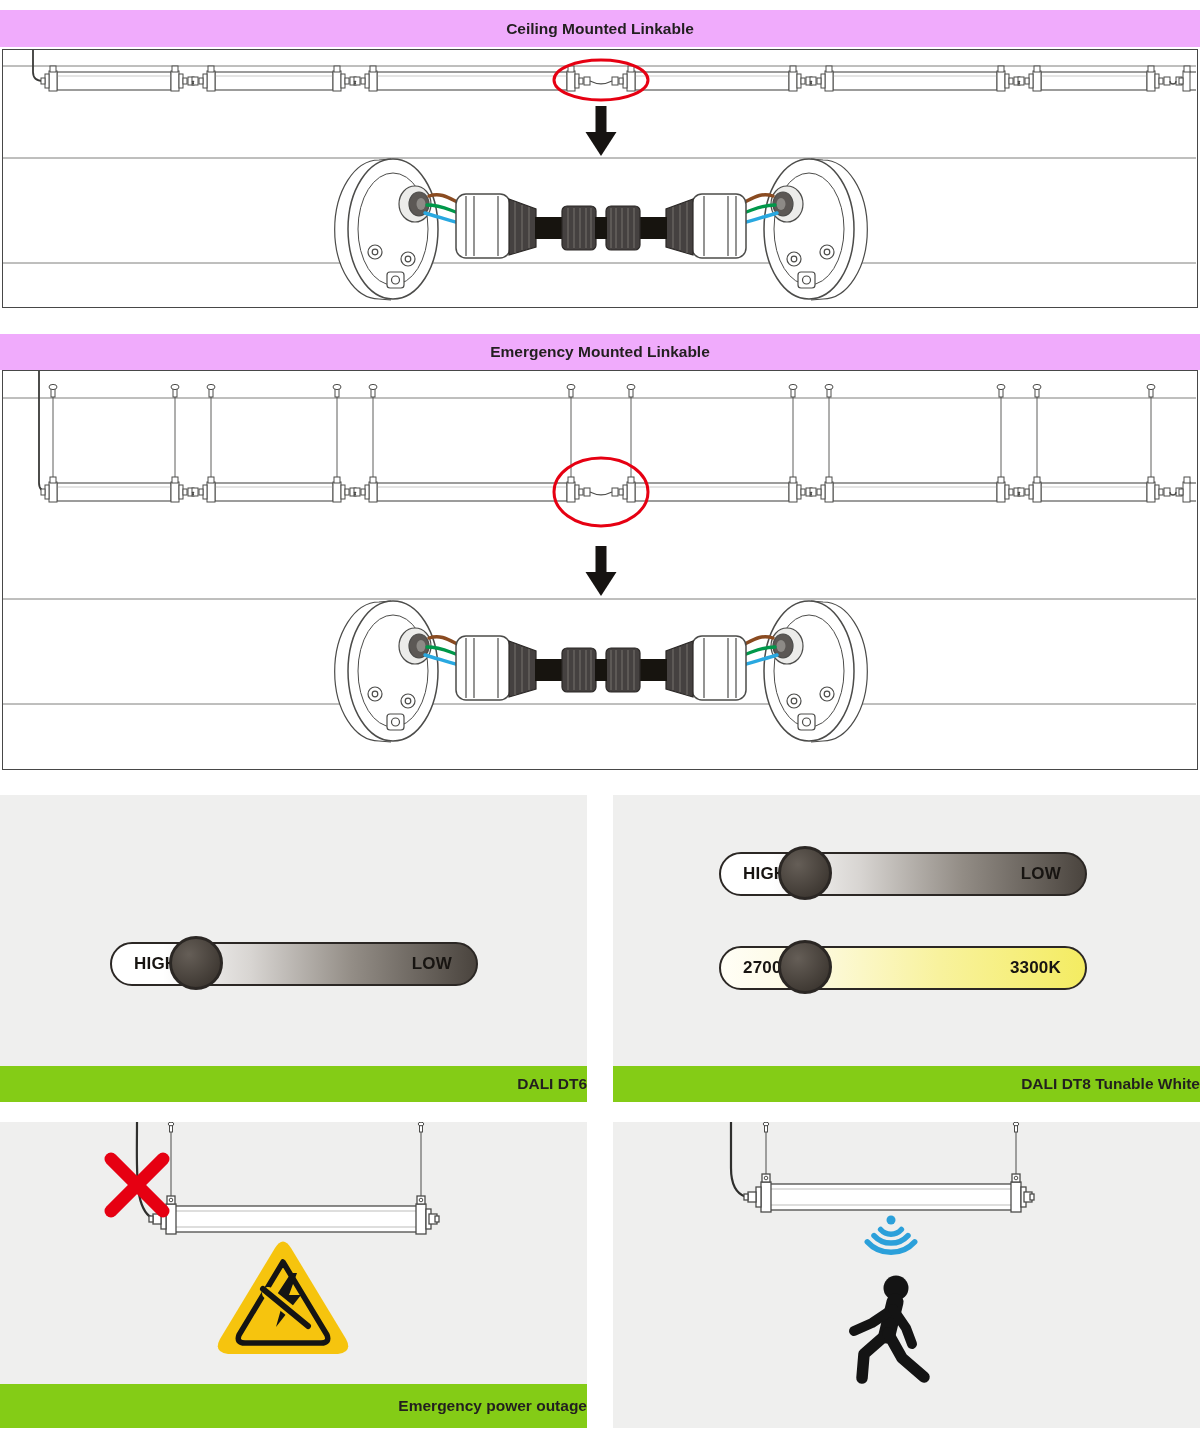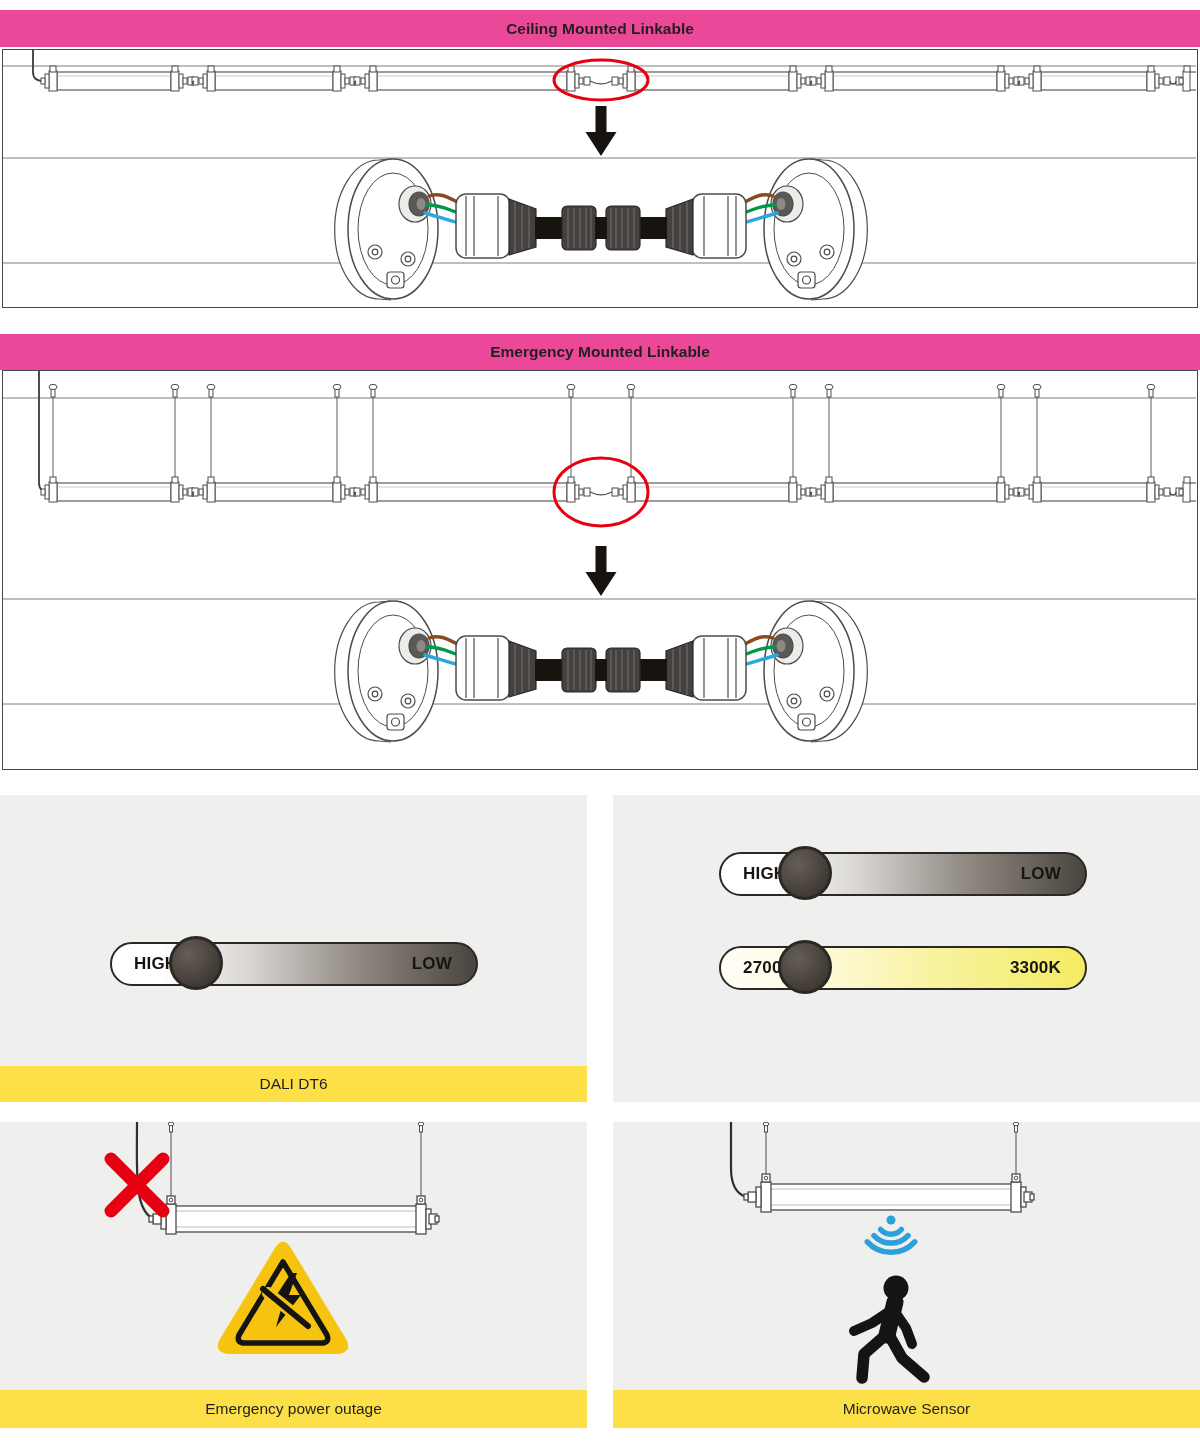--- a/index.html
+++ b/index.html
@@ -1,24 +1,24 @@
 <!DOCTYPE html>
 <html><head>
 <meta charset="utf-8">
 <style>
   *{margin:0;padding:0;box-sizing:border-box}
   html,body{background:#ffffff}
   body{width:1200px;height:1443px;position:relative;font-family:"Liberation Sans",sans-serif;overflow:hidden}
-  .bar{position:absolute;left:0;width:1200px;background:#ec4899;display:flex;align-items:center;justify-content:center;
+  .bar{position:absolute;left:0;width:1200px;background:#f0abfc;display:flex;align-items:center;justify-content:center;
        font-weight:bold;font-size:15.5px;color:#221f1f}
   .box{position:absolute;left:2px;width:1196px;border:1.5px solid #474747;background:#fff}
   .box svg{display:block}
   .panel{position:absolute;width:587px;background:#efefee}
-  .cap{position:absolute;left:0;right:0;bottom:0;background:#fde047;display:flex;align-items:center;justify-content:center;
-       font-weight:normal;font-size:15.5px;color:#221f1f}
+  .cap{position:absolute;left:0;right:0;bottom:0;background:#84cc16;display:flex;align-items:center;justify-content:flex-end;
+       font-weight:bold;font-size:15.5px;color:#221f1f}
   .slider{position:absolute;height:44px;border:2.5px solid #2b2724;border-radius:22px}
   .slider .knob{position:absolute;width:54px;height:54px;border:3px solid #2b2724;border-radius:50%;top:-8px;
        left:calc(24% - 30px);background:radial-gradient(circle at 35% 32%, #655e57, #3f3933 75%)}
   .slider .lab{position:absolute;top:50%;transform:translateY(-50%);font-weight:bold;font-size:17px;color:#171411;letter-spacing:.2px}
   .lab.l{left:22px}.lab.r{right:24px}
   .dim{background:linear-gradient(90deg,#ffffff 0%,#ffffff 14%,#d8d5d2 38%,#938d86 66%,#4a443e 100%)}
   .cct{background:linear-gradient(90deg,#fffef6 0%,#fdfae0 25%,#f8f29d 60%,#f4ec62 100%)}
   .wl{stroke:#7e7e7c;stroke-width:1}
   .cord{fill:none;stroke:#3a3a38;stroke-width:1.8}
   .cord2{fill:none;stroke:#2f2f2d;stroke-width:2.2}
@@ -331,20 +331,23 @@
     <div class="slider dim" style="left:106px;top:57px;width:368px">
       <span class="lab l">HIGH</span>
       <span class="lab r">LOW</span>
       <div class="knob"></div>
     </div>
     <div class="slider cct" style="left:106px;top:151px;width:368px">
       <span class="lab l">2700K</span>
       <span class="lab r">3300K</span>
       <div class="knob"></div>
     </div>
+    <div class="cap" style="height:36px">
+      <span>DALI DT8 Tunable White</span>
+    </div>
   </div>
 
   <div class="panel" style="left:0;top:1122px;height:306px">
     <svg width="587" height="268" viewBox="0 0 587 268">
       <path class="cord2" d="M137,0 C137,48 134,86 152,96"></path>
       <g id="g-emergency">
           <line x1="171" y1="10" x2="171" y2="74" stroke="#4c4c4a" stroke-width="1"></line>
           <rect fill="#fff" stroke="#4c4c4a" stroke-width="1" x="169.5" y="3" width="3" height="7"></rect>
           <ellipse fill="#fff" stroke="#4c4c4a" stroke-width="1" cx="171" cy="2" rx="2.8" ry="1.8"></ellipse>
           <line x1="421" y1="10" x2="421" y2="74" stroke="#4c4c4a" stroke-width="1"></line>
@@ -373,21 +376,21 @@
       <g transform="translate(213,116)">
         <path d="M62,10 Q70,-3 78,10 L133,101 Q140,114 125,116 L15,116 Q0,114 7,101 Z" fill="#f6c40e"></path>
         <path d="M70,24 L114,97 Q117,105 108,105 L32,105 Q23,105 26,97 Z" fill="none" stroke="#141414" stroke-width="5.5" stroke-linejoin="round"></path>
         <g transform="translate(46,28)">
             <path d="M32,7 L13,36 L24,36 L17,61 L42,29 L30,29 L38,7 Z" fill="#141414"></path>
           </g>
         <line x1="55" y1="55" x2="91" y2="84" stroke-width="12" stroke-linecap="round" stroke="#f6c40e"></line>
         <line x1="50" y1="51" x2="95" y2="88" stroke="#141414" stroke-width="6" stroke-linecap="round"></line>
       </g>
     </svg>
-    <div class="cap" style="height:38px">
+    <div class="cap" style="height:44px">
       <span>Emergency power outage</span>
     </div>
   </div>
 
   <div class="panel" style="left:613px;top:1122px;height:306px">
     <svg width="587" height="268" viewBox="0 0 587 268">
       <path class="cord2" d="M118,0 L118,46 C118,64 124,72 133,75"></path>
       <g id="g-microwave">
           <line x1="153" y1="10" x2="153" y2="52" stroke="#4c4c4a" stroke-width="1"></line>
           <rect fill="#fff" stroke="#4c4c4a" stroke-width="1" x="151.5" y="3" width="3" height="7"></rect>
@@ -419,18 +422,15 @@
       </g>
       <g transform="translate(228,152)">
         <circle cx="55" cy="14" r="12.5" fill="#141414"></circle>
         <path d="M54,28 L46,61" stroke="#141414" stroke-width="17" stroke-linecap="round" fill="none"></path>
         <path d="M52,35 L31,49 L13,57" stroke="#141414" stroke-width="10" stroke-linecap="round" stroke-linejoin="round" fill="none"></path>
         <path d="M52,35 L65,54 L71,70" stroke="#141414" stroke-width="10" stroke-linecap="round" stroke-linejoin="round" fill="none"></path>
         <path d="M47,59 L23,80 L21,104" stroke="#141414" stroke-width="11.5" stroke-linecap="round" stroke-linejoin="round" fill="none"></path>
         <path d="M47,59 L61,84 L83,103" stroke="#141414" stroke-width="11.5" stroke-linecap="round" stroke-linejoin="round" fill="none"></path>
       </g>
     </svg>
-    <div class="cap" style="height:38px">
-      <span>Microwave Sensor</span>
-    </div>
   </div>
 
 </div>
 
 </body></html>

